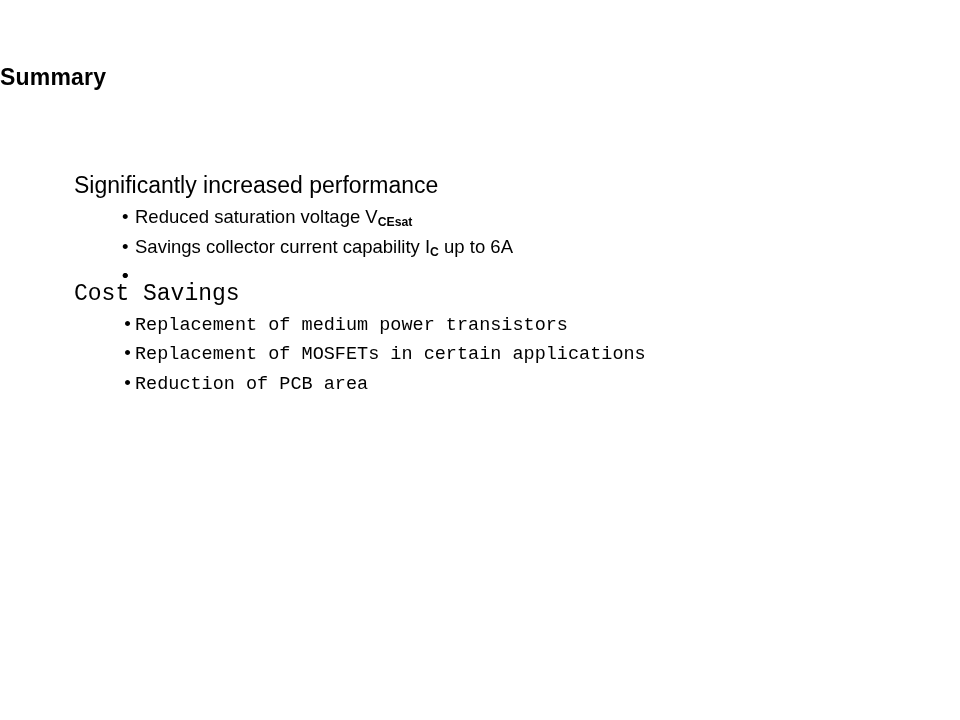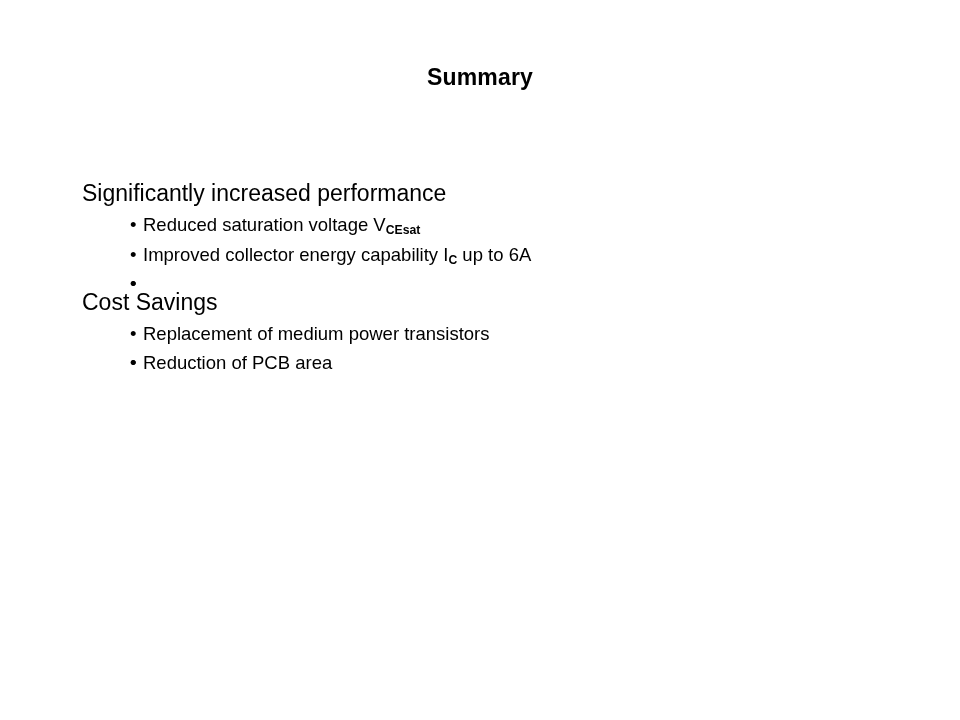--- a/index.html
+++ b/index.html
@@ -22,38 +22,39 @@
     width: 960px;
     height: 720px;
     background: #ffffff;
   }
   
   .slide-title {
     position: absolute;
     left: 0;
     top: 50px;
     width: 960px;
-    text-align: center;
+    text-align: left;
     font-size: 23px;
     font-weight: bold;
     letter-spacing: 0.2px;
     line-height: 1.1;
   }
   
   .body-block {
     position: absolute;
     left: 66px;
     top: 163px;
     width: 860px;
   }
   .section {
-    margin: 16px;
+    margin: 8px;
   }
   .section + .section {
     margin-top: 20px;
+    font-family: Liberation Mono, monospace;
   }
   .section-heading {
     font-size: 23px;
     line-height: 1.22;
     margin: 0 0 5px 0;
     white-space: nowrap;
   }
   ul.bullets {
     list-style: none;
     margin: 0;
@@ -90,28 +91,28 @@
 <div class="slide">
 
   <h1 class="slide-title">Summary</h1>
 
   <div class="body-block">
 
   <div class="section">
         <div class="section-heading">Significantly increased performance</div>
         <ul class="bullets">
           <li><span class="bullet-dot">•</span><span><span>Reduced saturation voltage V</span><sub>CEsat</sub></span></li>
-          <li><span class="bullet-dot">•</span><span><span>Improved collector energy capability I</span><sub>C</sub><span> up to 6A</span></span></li>
+          <li><span class="bullet-dot">•</span><span><span>Savings collector current capability I</span><sub>C</sub><span> up to 6A</span></span></li>
           <li><span class="bullet-dot">•</span></li>
           <li><span class="bullet-dot">•</span></li>
         </ul>
       </div>
       <div class="section">
         <div class="section-heading">Cost Savings</div>
         <ul class="bullets">
           <li><span class="bullet-dot">•</span><span><span>Replacement of medium power transistors</span></span></li>
-          <li><span class="bullet-dot">•</span></li>
+          <li><span class="bullet-dot">•</span><span><span>Replacement of MOSFETs in certain applications</span></span></li>
           <li><span class="bullet-dot">•</span><span><span>Reduction of PCB area</span></span></li>
         </ul>
       </div>
     </div>
 
 </div>
 
 </body></html>

